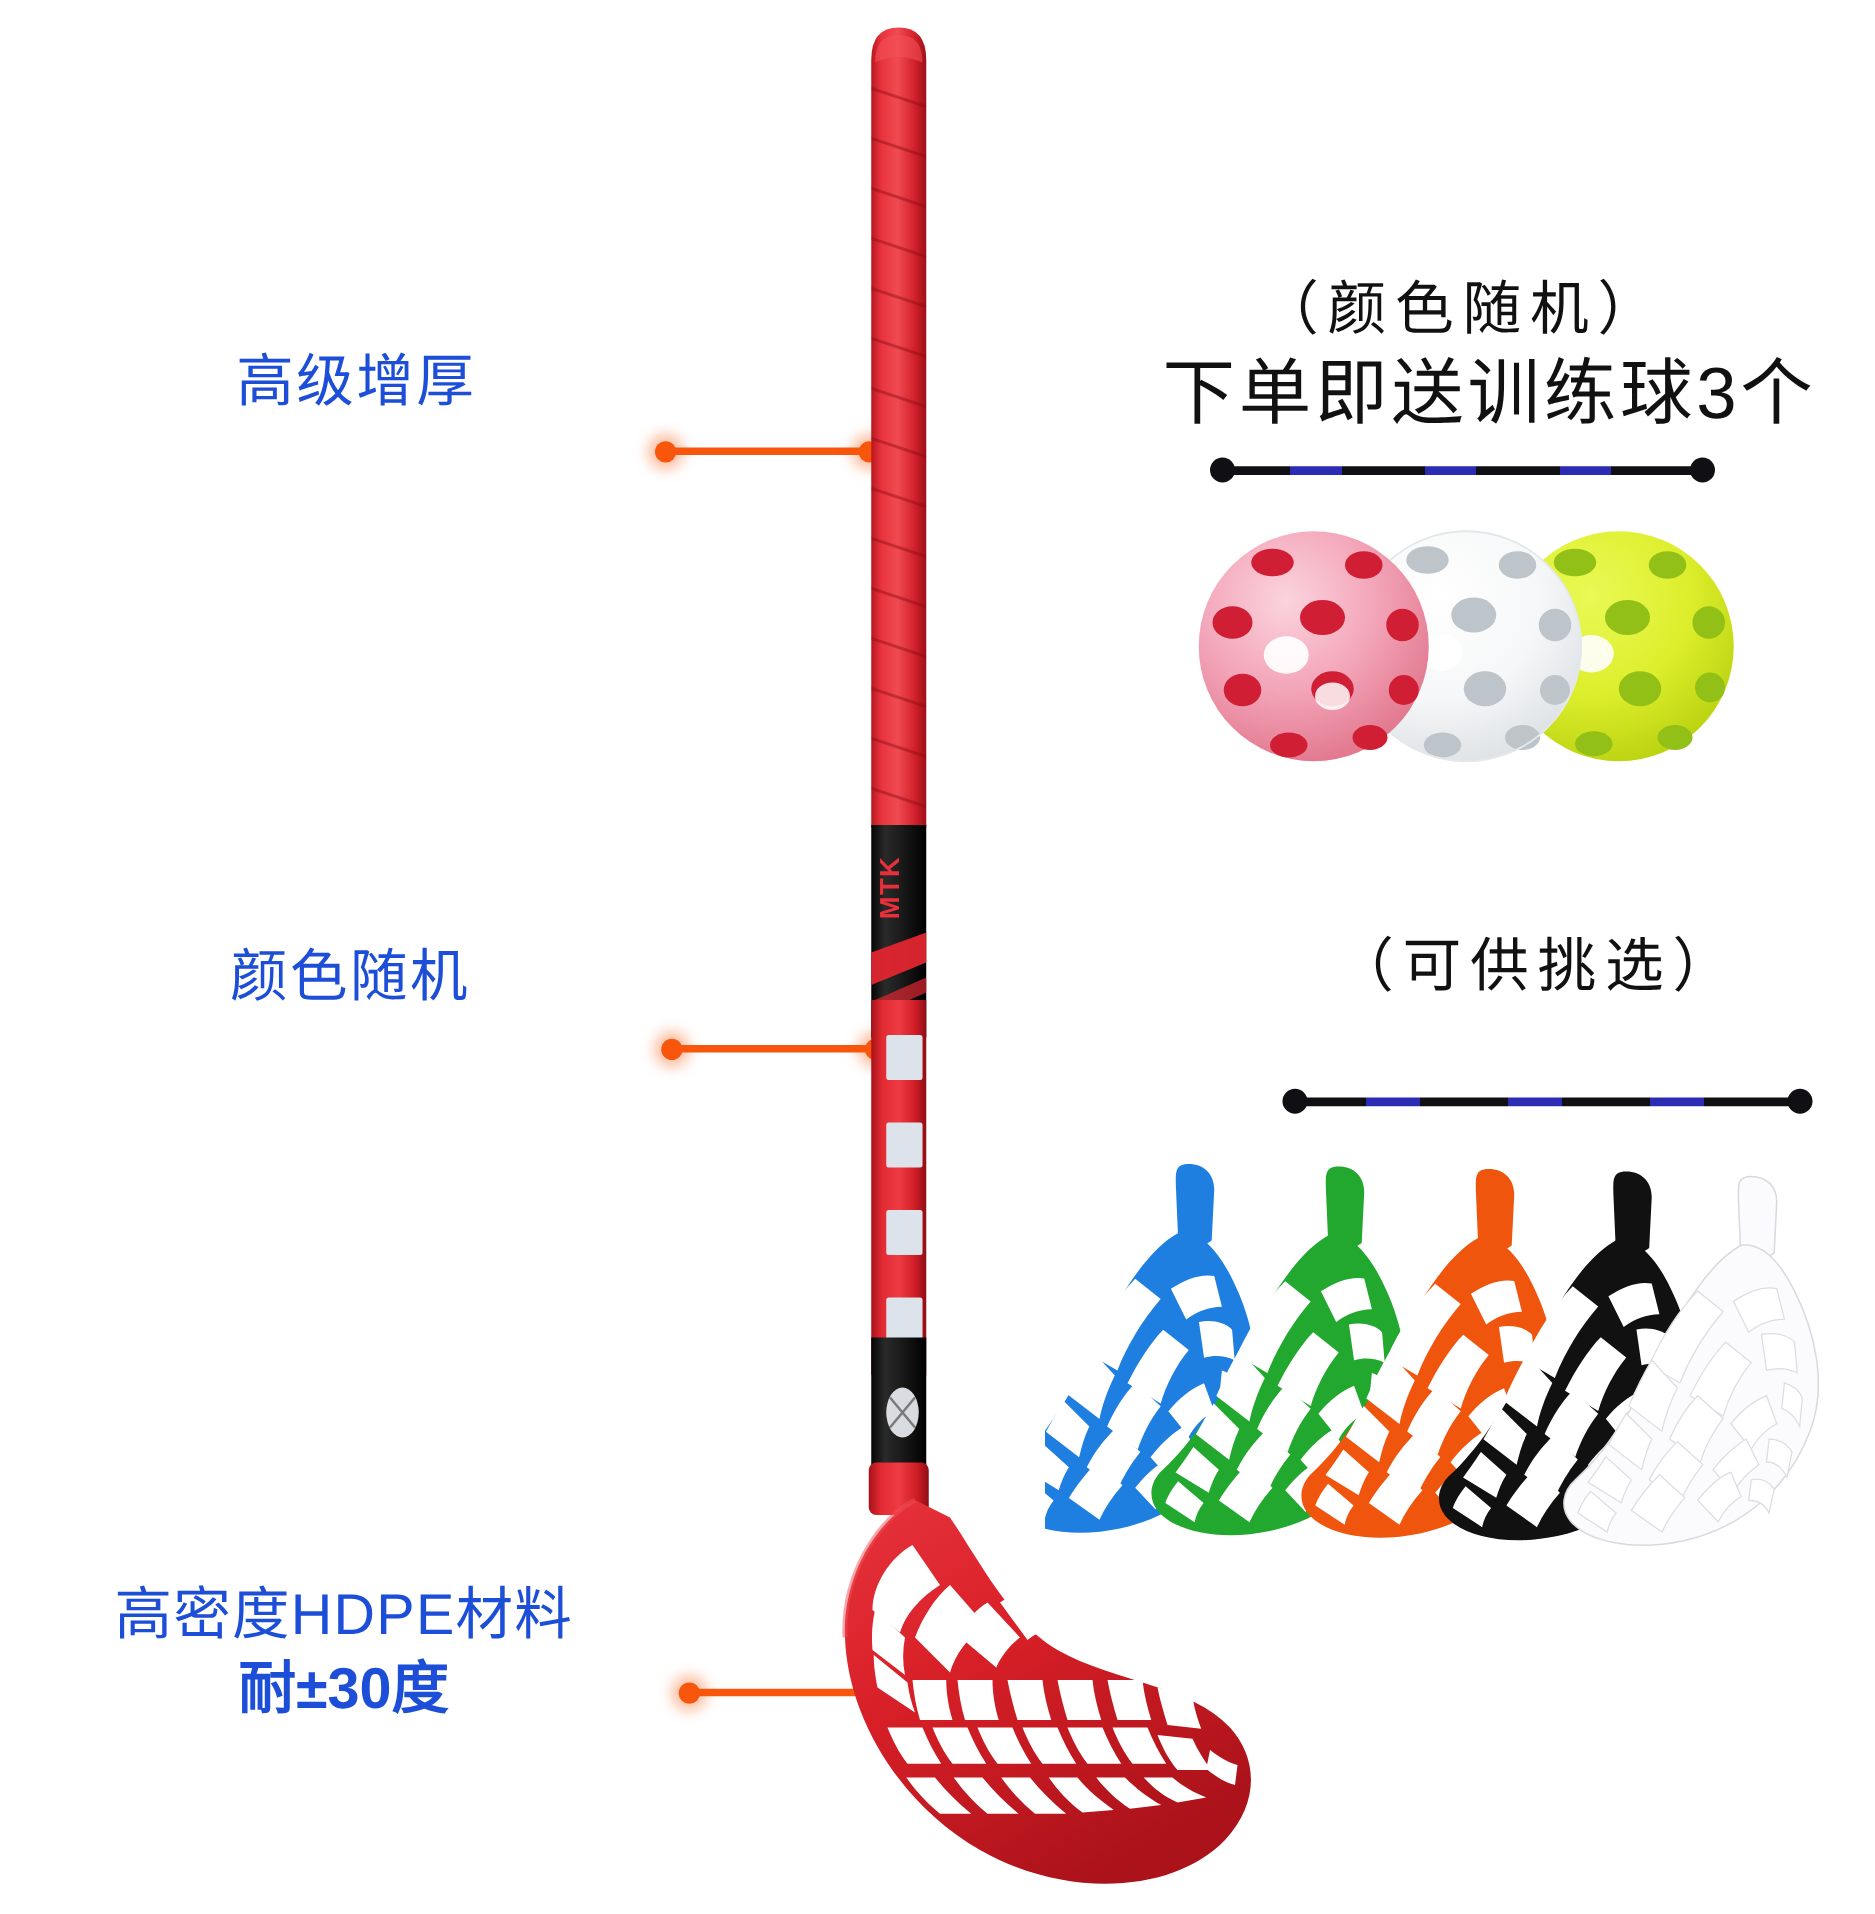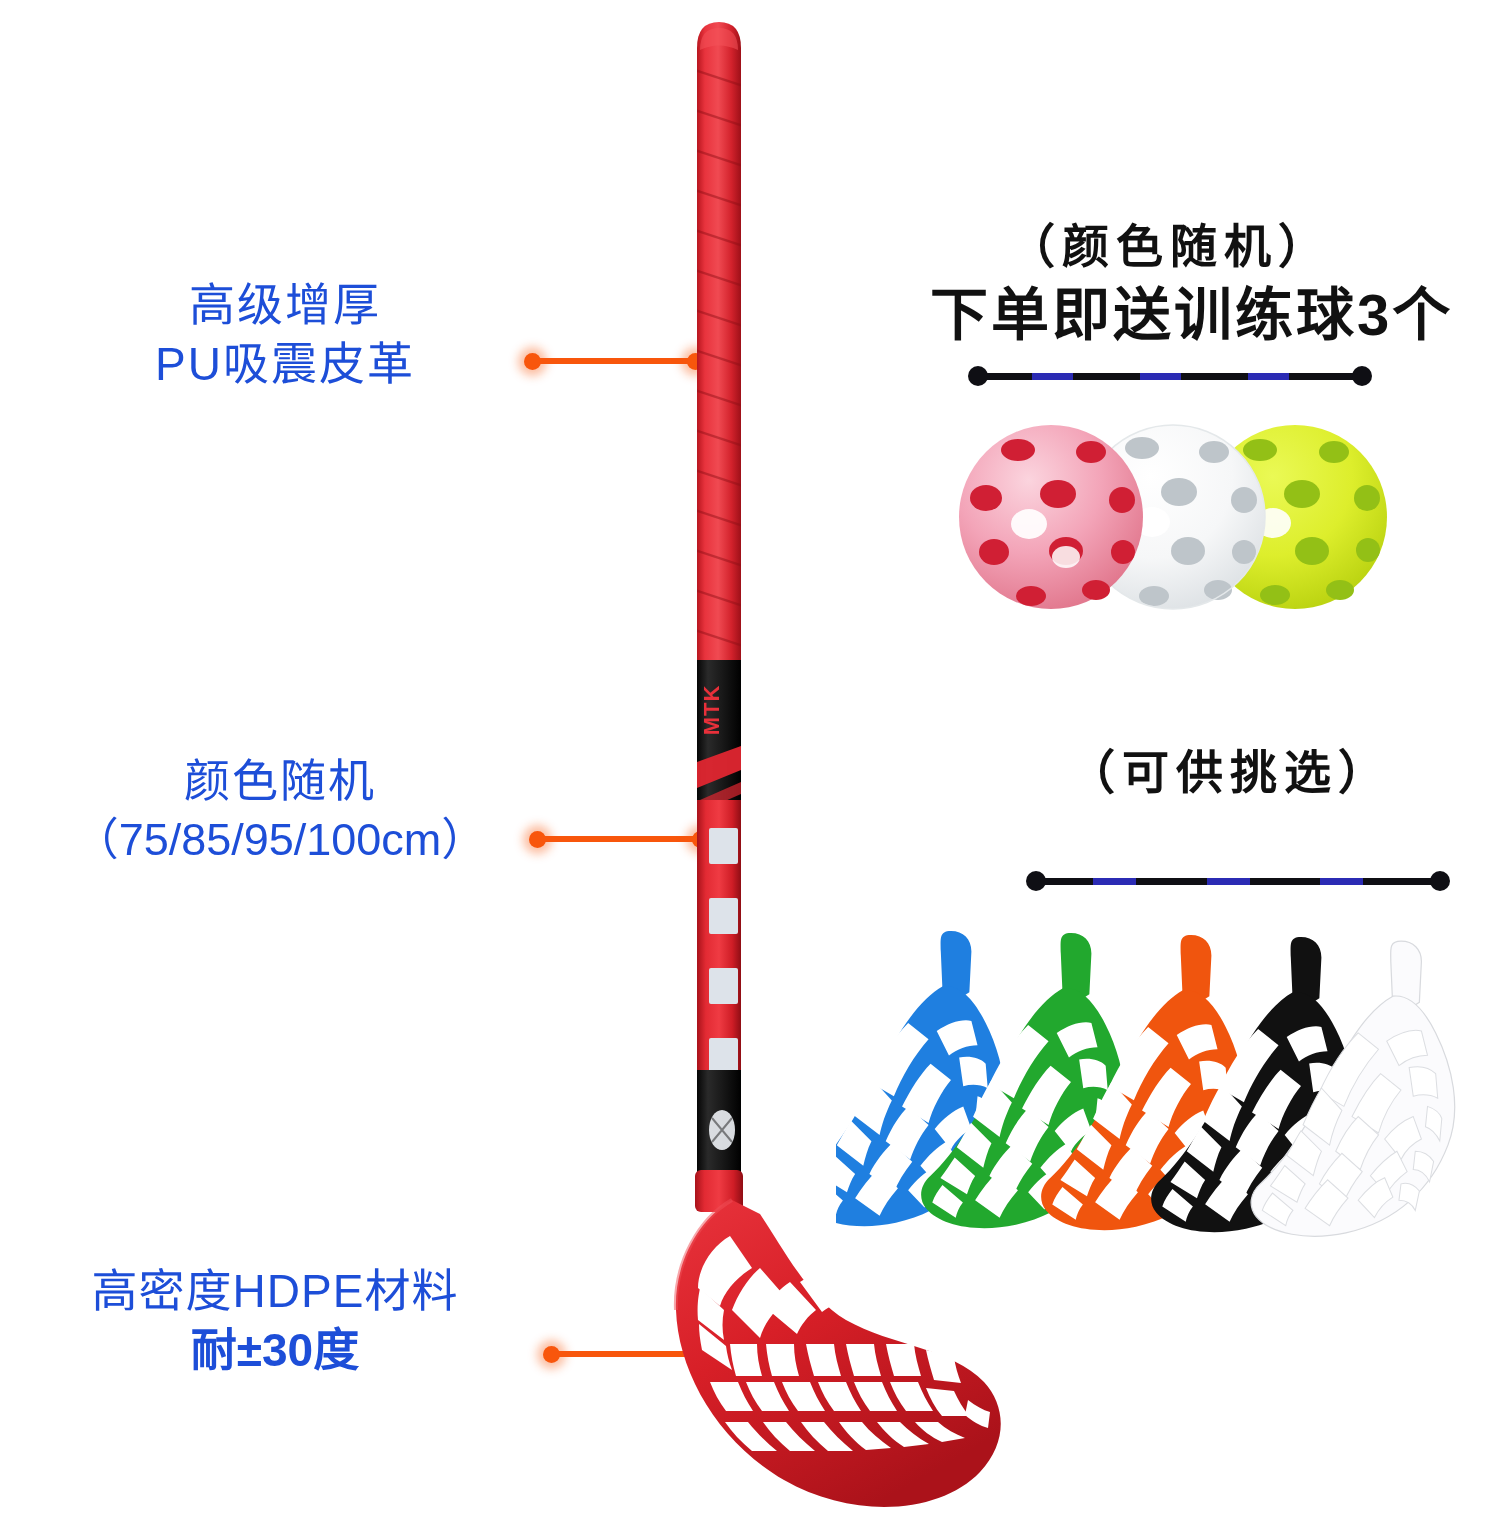--- a/index.html
+++ b/index.html
@@ -68,21 +68,21 @@
 
   
   .right-head {
     position: absolute;
     text-align: center;
     color: #111111;
     line-height: 1.3;
     white-space: nowrap;
   }
   .right-head .rh1,
-  .right-head .rh2 { display: block; font-weight: 700; }
+  .right-head .rh2 { display: block; font-weight: 400; }
   .rhead-balls  { left: 930px;  top: 216px; width: 480px; font-size: 47px; }
   .rhead-balls .rh1 { letter-spacing: 7px; }
   .rhead-balls .rh2 { letter-spacing: 3px; font-size: 58px; }
   .rhead-blades { left: 1010px; top: 742px; width: 440px; font-size: 47px; }
   .rhead-blades .rh1 { letter-spacing: 7px; }
   .rhead-blades .rh2 { letter-spacing: 7px; }
 
   
   .deco-rule {
     position: absolute;
@@ -123,26 +123,24 @@
   
   .blade-row { position: absolute; left: 836px; top: 925px; width: 650px; height: 330px; }
 </style>
 </head>
 <body>
 
 <div id="page">
 
   <div class="feat-label feat-1 noselect">
     <span class="line1">高级增厚</span>
-    <span class="line2">PU吸震皮革</span>
   </div>
 
   <div class="feat-label feat-2 noselect">
     <span class="line1">颜色随机</span>
-    <span class="line2">（75/85/95/100cm）</span>
   </div>
 
   <div class="feat-label feat-3 noselect">
     <span class="line1">高密度HDPE材料</span>
     <span class="line2">耐±30度</span>
   </div>
 
   <div class="pointer ptr-1">
     <span class="p-dot"></span>
     <span class="p-line"></span>

